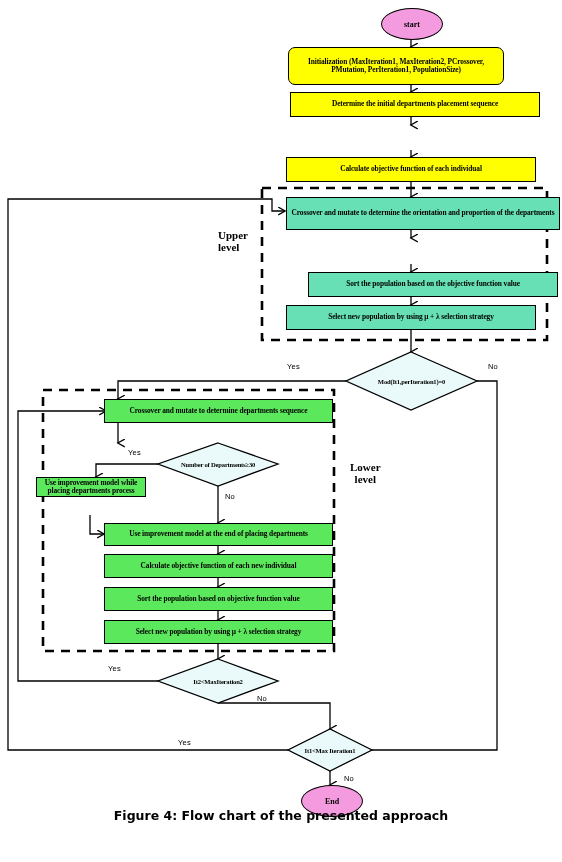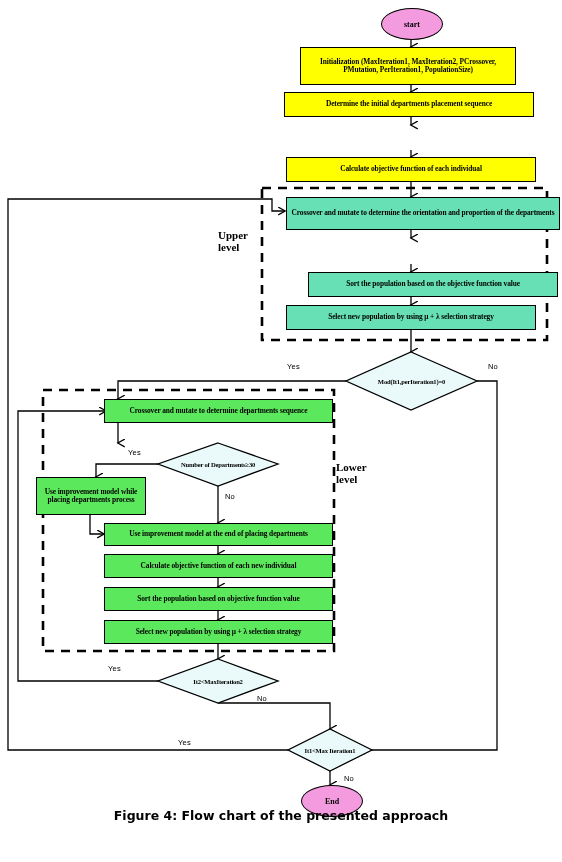--- a/index.html
+++ b/index.html
@@ -100,25 +100,25 @@
   </svg>
 
   <div class="term" style="left:381px;top:8px;width:60px;height:30px;">
     <span>start</span>
   </div>
 
   <div class="term" style="left:301px;top:785px;width:60px;height:30px;">
     <span>End</span>
   </div>
 
-  <div class="node proc yellow" style="left:300px;top:47px;width:216px;height:38px;">
+  <div class="node proc yellow" style="left:288px;top:47px;width:216px;height:38px;border-radius:7px;">
     <span>Initialization (MaxIteration1, MaxIteration2, PCrossover, PMutation, PerIteration1, PopulationSize)</span>
   </div>
 
-  <div class="node proc yellow" style="left:284px;top:92px;width:250px;height:25px;">
+  <div class="node proc yellow" style="left:290px;top:92px;width:250px;height:25px;">
     <span>Determine the initial departments placement sequence</span>
   </div>
 
 
   <div class="node proc yellow" style="left:286px;top:157px;width:250px;height:25px;">
     <span>Calculate objective function of each individual</span>
   </div>
 
   <div class="node proc mint" style="left:286px;top:197px;width:274px;height:33px;">
     <span>Crossover and mutate to determine the orientation and proportion of the departments</span>
@@ -135,41 +135,41 @@
 
   <div class="lvl" style="left:218px;top:229px;">
     <div>Upper</div>
     <div>level</div>
   </div>
 
   <div class="node proc green" style="left:104px;top:399px;width:229px;height:24px;">
     <span>Crossover and mutate to determine departments sequence</span>
   </div>
 
-  <div class="node proc green" style="left:36px;top:477px;width:110px;height:38px;">
+  <div class="node proc green" style="left:36px;top:477px;width:110px;height:20px;">
     <span>Use improvement model while placing departments process</span>
   </div>
 
   <div class="node proc green" style="left:104px;top:523px;width:229px;height:23px;">
     <span>Use improvement model at the end of placing departments</span>
   </div>
 
   <div class="node proc green" style="left:104px;top:554px;width:229px;height:24px;">
     <span>Calculate objective function of each new individual</span>
   </div>
 
   <div class="node proc green" style="left:104px;top:587px;width:229px;height:24px;">
     <span>Sort the population based on objective function value</span>
   </div>
 
   <div class="node proc green" style="left:104px;top:620px;width:229px;height:24px;">
     <span>Select new population by using μ + λ selection strategy</span>
   </div>
 
-  <div class="lvl" style="left:336px;top:461px;">
+  <div class="lvl" style="left:350px;top:461px;text-align:center;">
     <div>Lower</div>
     <div>level</div>
   </div>
 
   <div class="dec" style="left:346px;top:371px;width:131px;height:20px;">
     <span class="dtxt">Mod(It1,perIteration1)=0</span>
   </div>
 
   <div class="dec" style="left:158px;top:455px;width:120px;height:18px;">
     <span class="dtxt">Number of Departments≥30</span>

